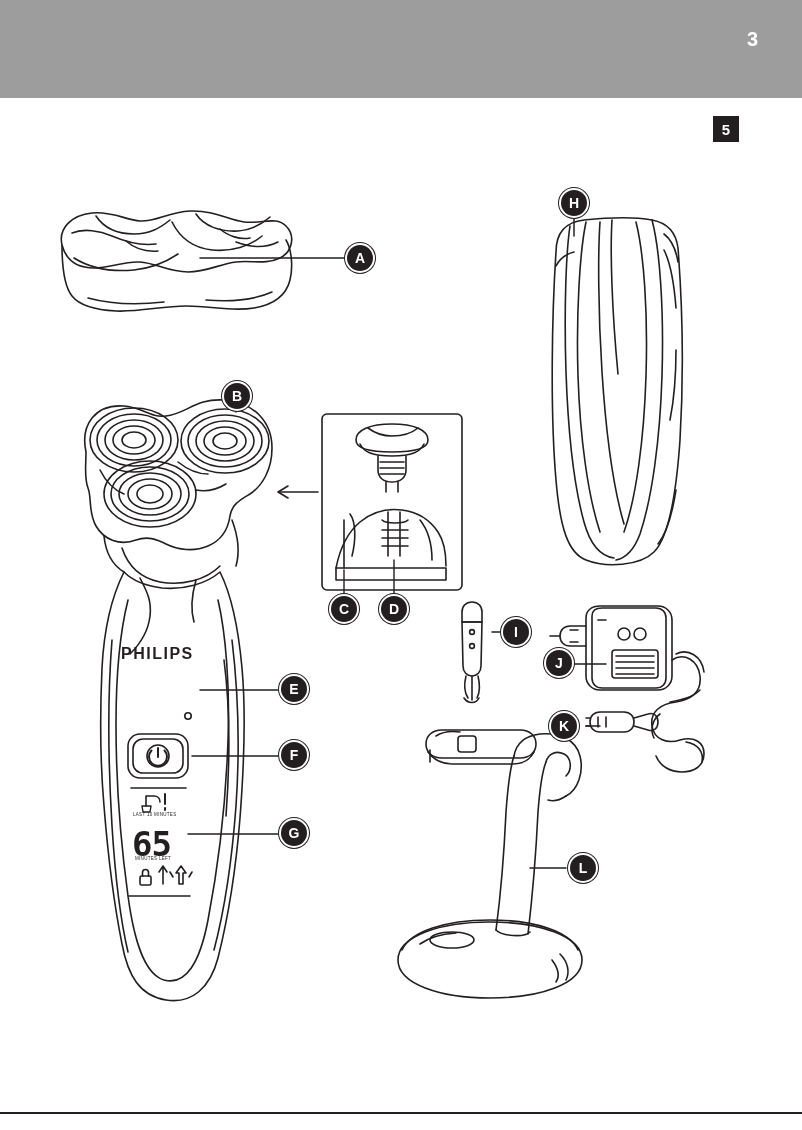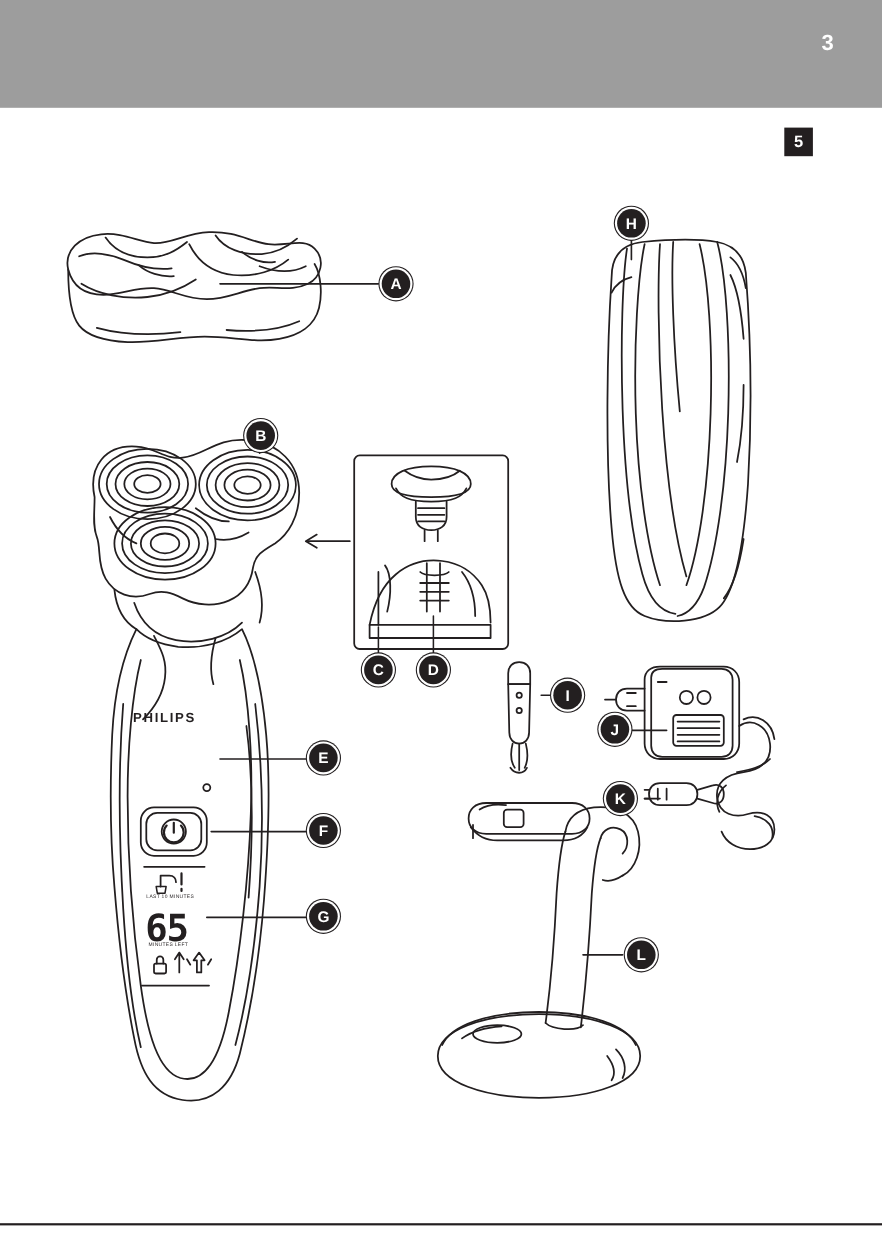--- a/index.html
+++ b/index.html
@@ -40,21 +40,21 @@
   .badge{
     position:absolute;width:26px;height:26px;border-radius:50%;
     background:#231f20;color:#fff;
     display:flex;align-items:center;justify-content:center;
     font-size:14px;font-weight:bold;font-family:"Liberation Sans",sans-serif;
     box-shadow:0 0 0 2px #fff, 0 0 0 3px #231f20;
   }
   .brand{
     position:absolute;
     font-family:"Liberation Sans",sans-serif;
-    font-size:12px;letter-spacing:1.5px;color:#231f20;font-weight:bold;
+    font-size:16px;letter-spacing:1.5px;color:#231f20;font-weight:bold;
   }
   .lcd-num{
     position:absolute;
     font-family:"DejaVu Sans Mono", monospace;
     font-size:34px;font-weight:bold;color:#231f20;letter-spacing:-1px;
   }
   .lcd-top{
     position:absolute;font-size:4.5px;letter-spacing:.3px;color:#231f20;
     font-family:"Liberation Sans",sans-serif;
   }

